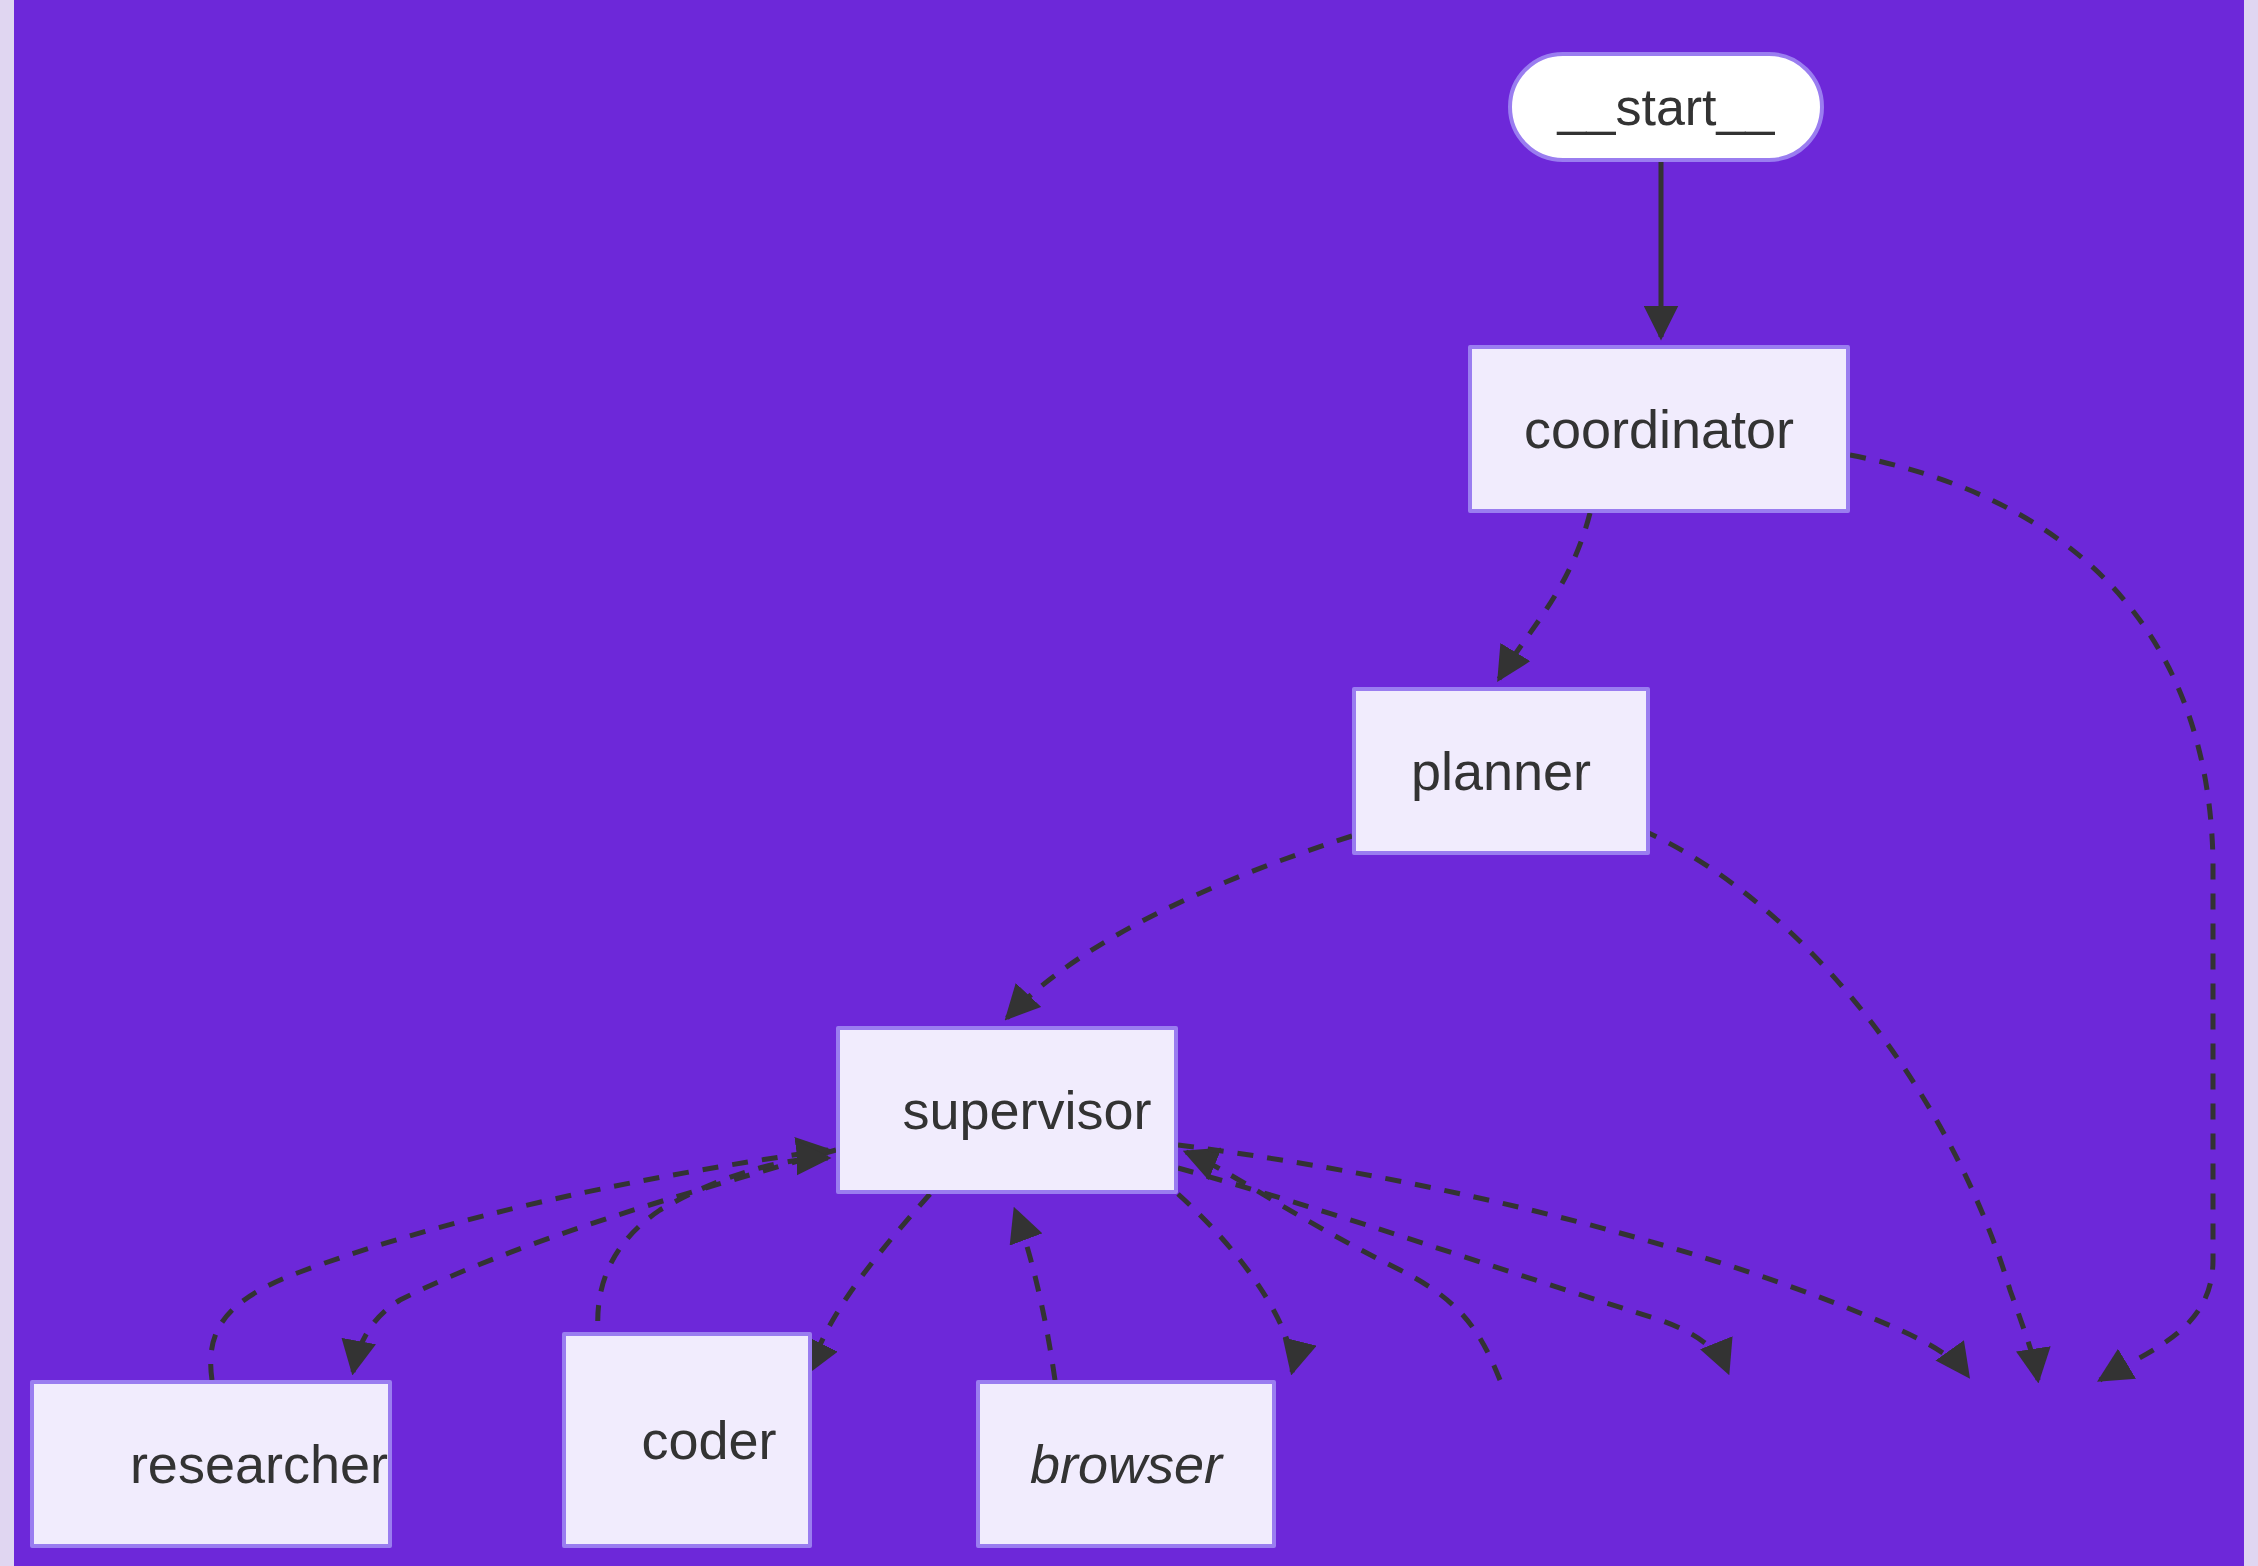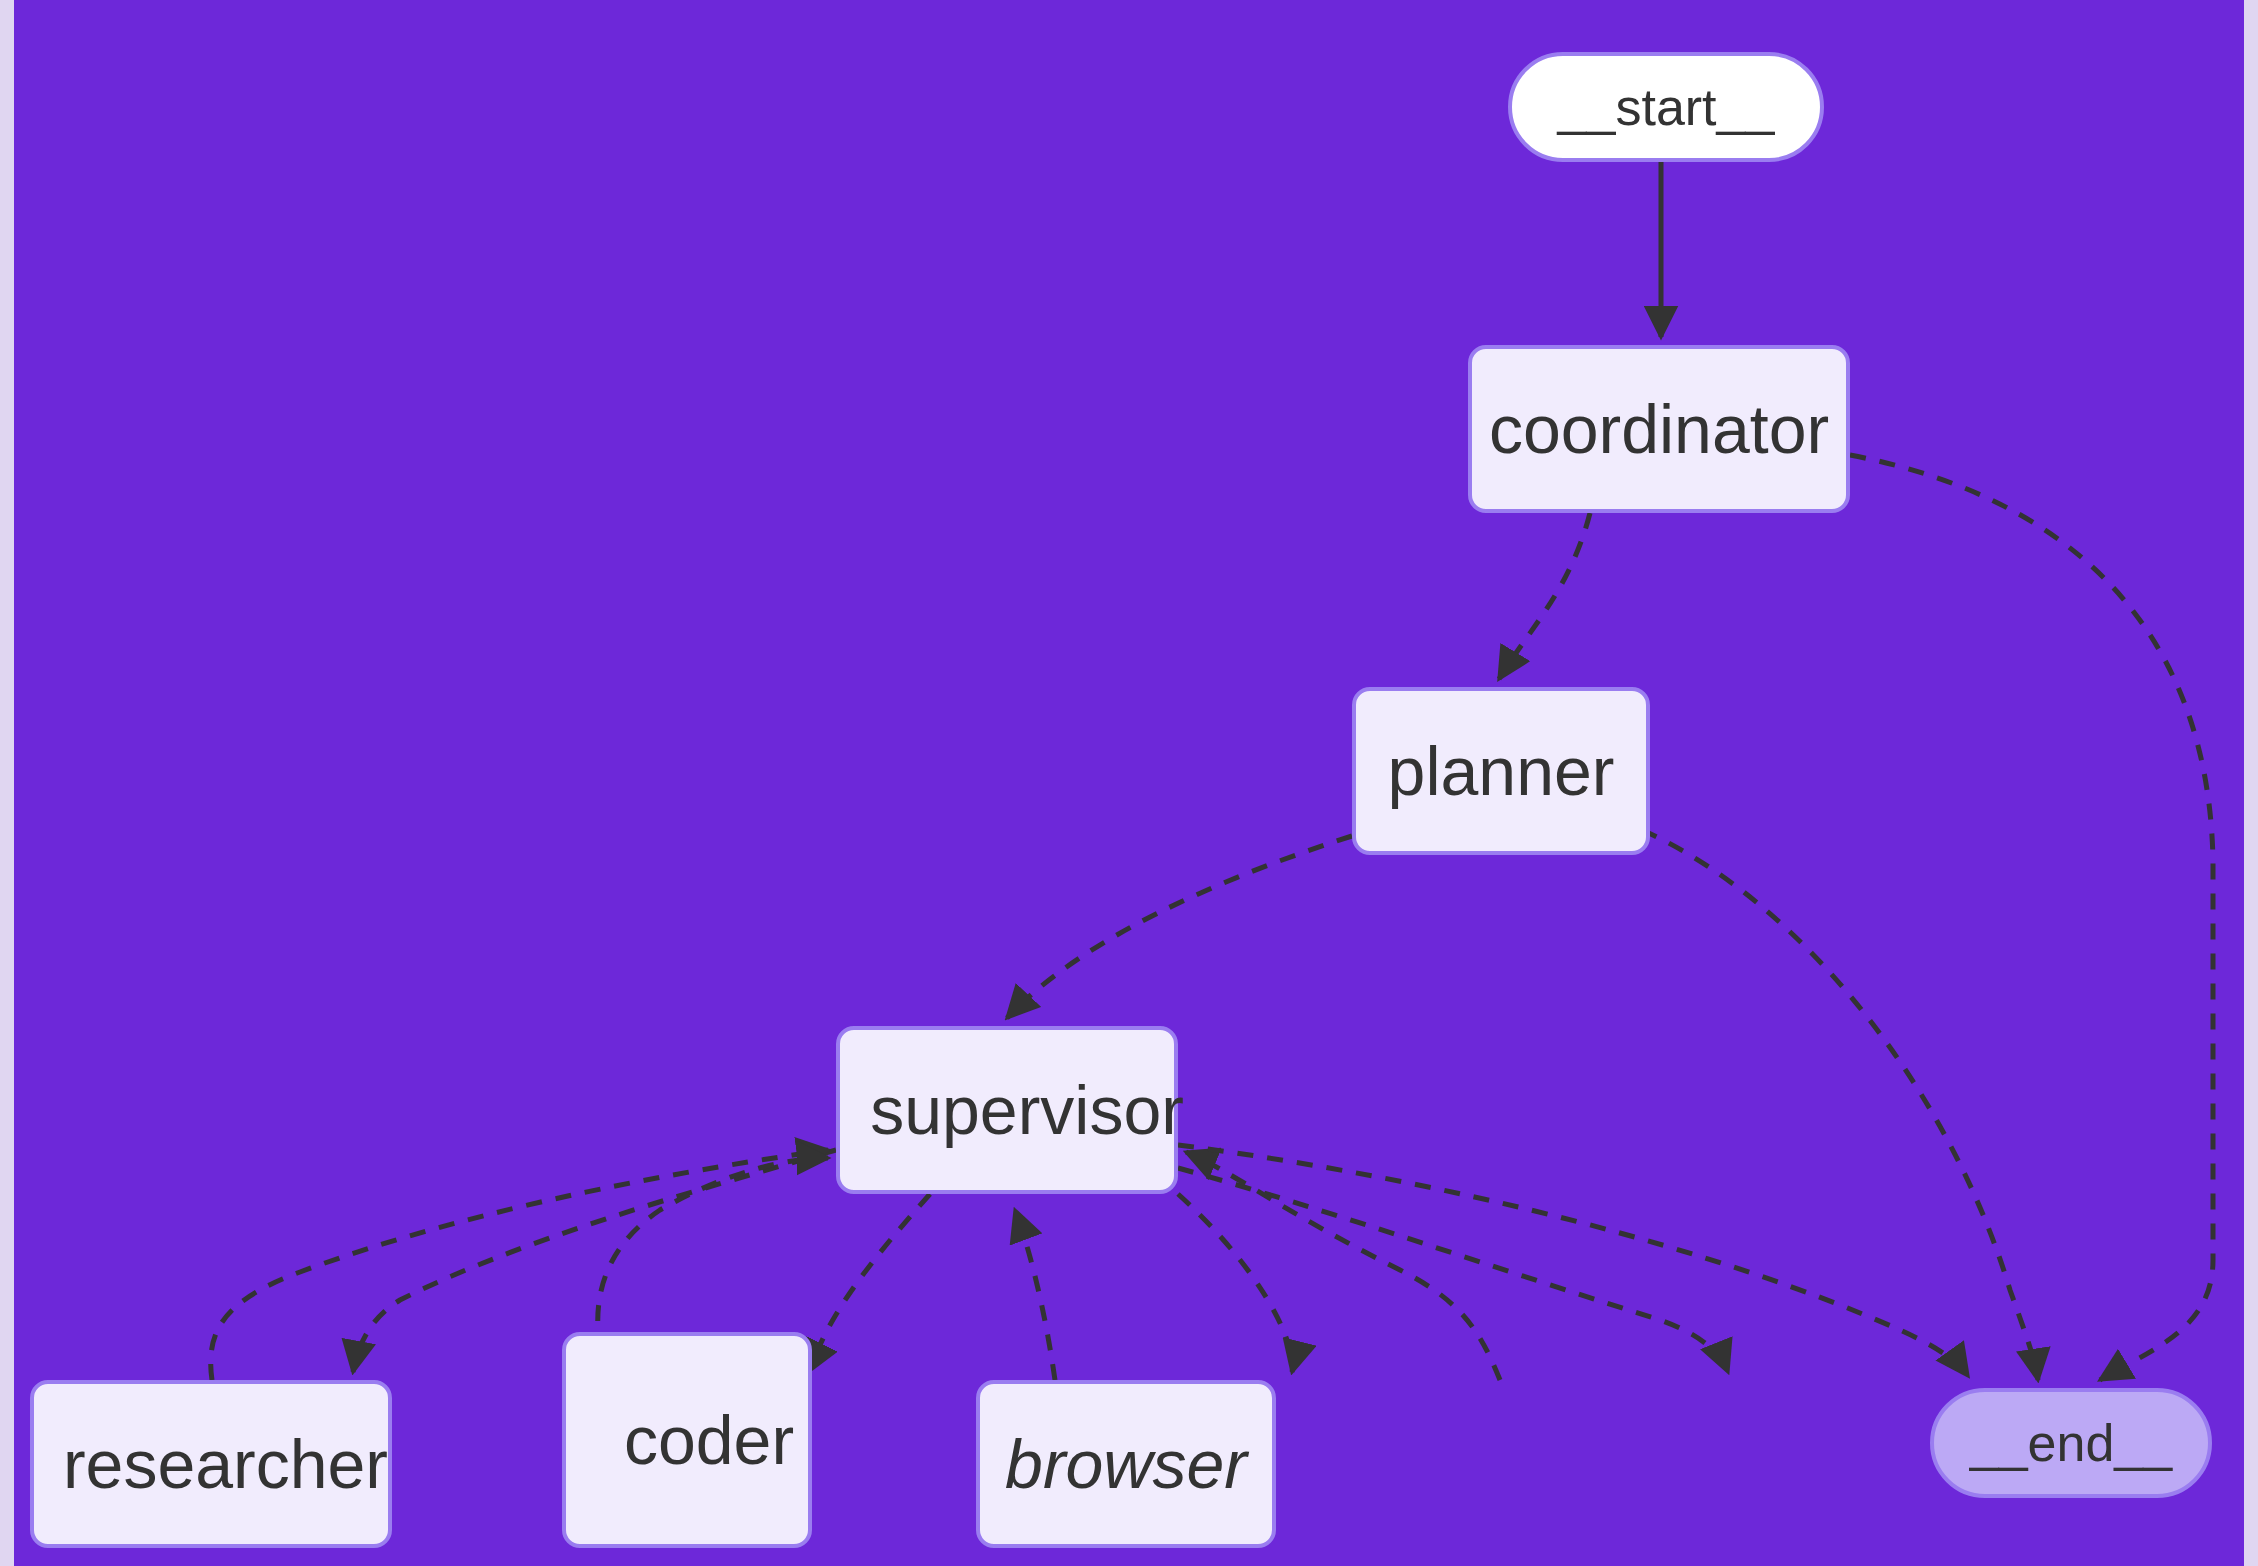--- a/index.html
+++ b/index.html
@@ -36,23 +36,23 @@
   }
 
   .node {
     position: absolute;
     box-sizing: border-box;
     display: flex;
     align-items: center;
     justify-content: center;
     background: #f1ecfd;
     border: 4px solid #9a7df0;
-    border-radius: 18px;
+    border-radius: 2px;
     color: #333333;
-    font-size: 68px;
+    font-size: 54px;
     font-weight: 400;
     line-height: 1;
     white-space: nowrap;
     letter-spacing: 0px;
   }
   .node.terminal {
     border-radius: 999px;
   }
   .node.start {
     background: #ffffff;
@@ -131,17 +131,14 @@
 
   <div class="node" style="left:562px; top:1332px; width:250px; height:216px;padding-left:44px;">
     <span>coder</span>
   </div>
 
   <div class="node" style="left:976px; top:1380px; width:300px; height:168px;font-style:italic;">
     <span>browser</span>
   </div>
 
 
-  <div class="node terminal end" style="left:1930px; top:1388px; width:282px; height:110px; font-size:52px;">
-    <span>__end__</span>
-  </div>
 
 </div>
 
 </body></html>

